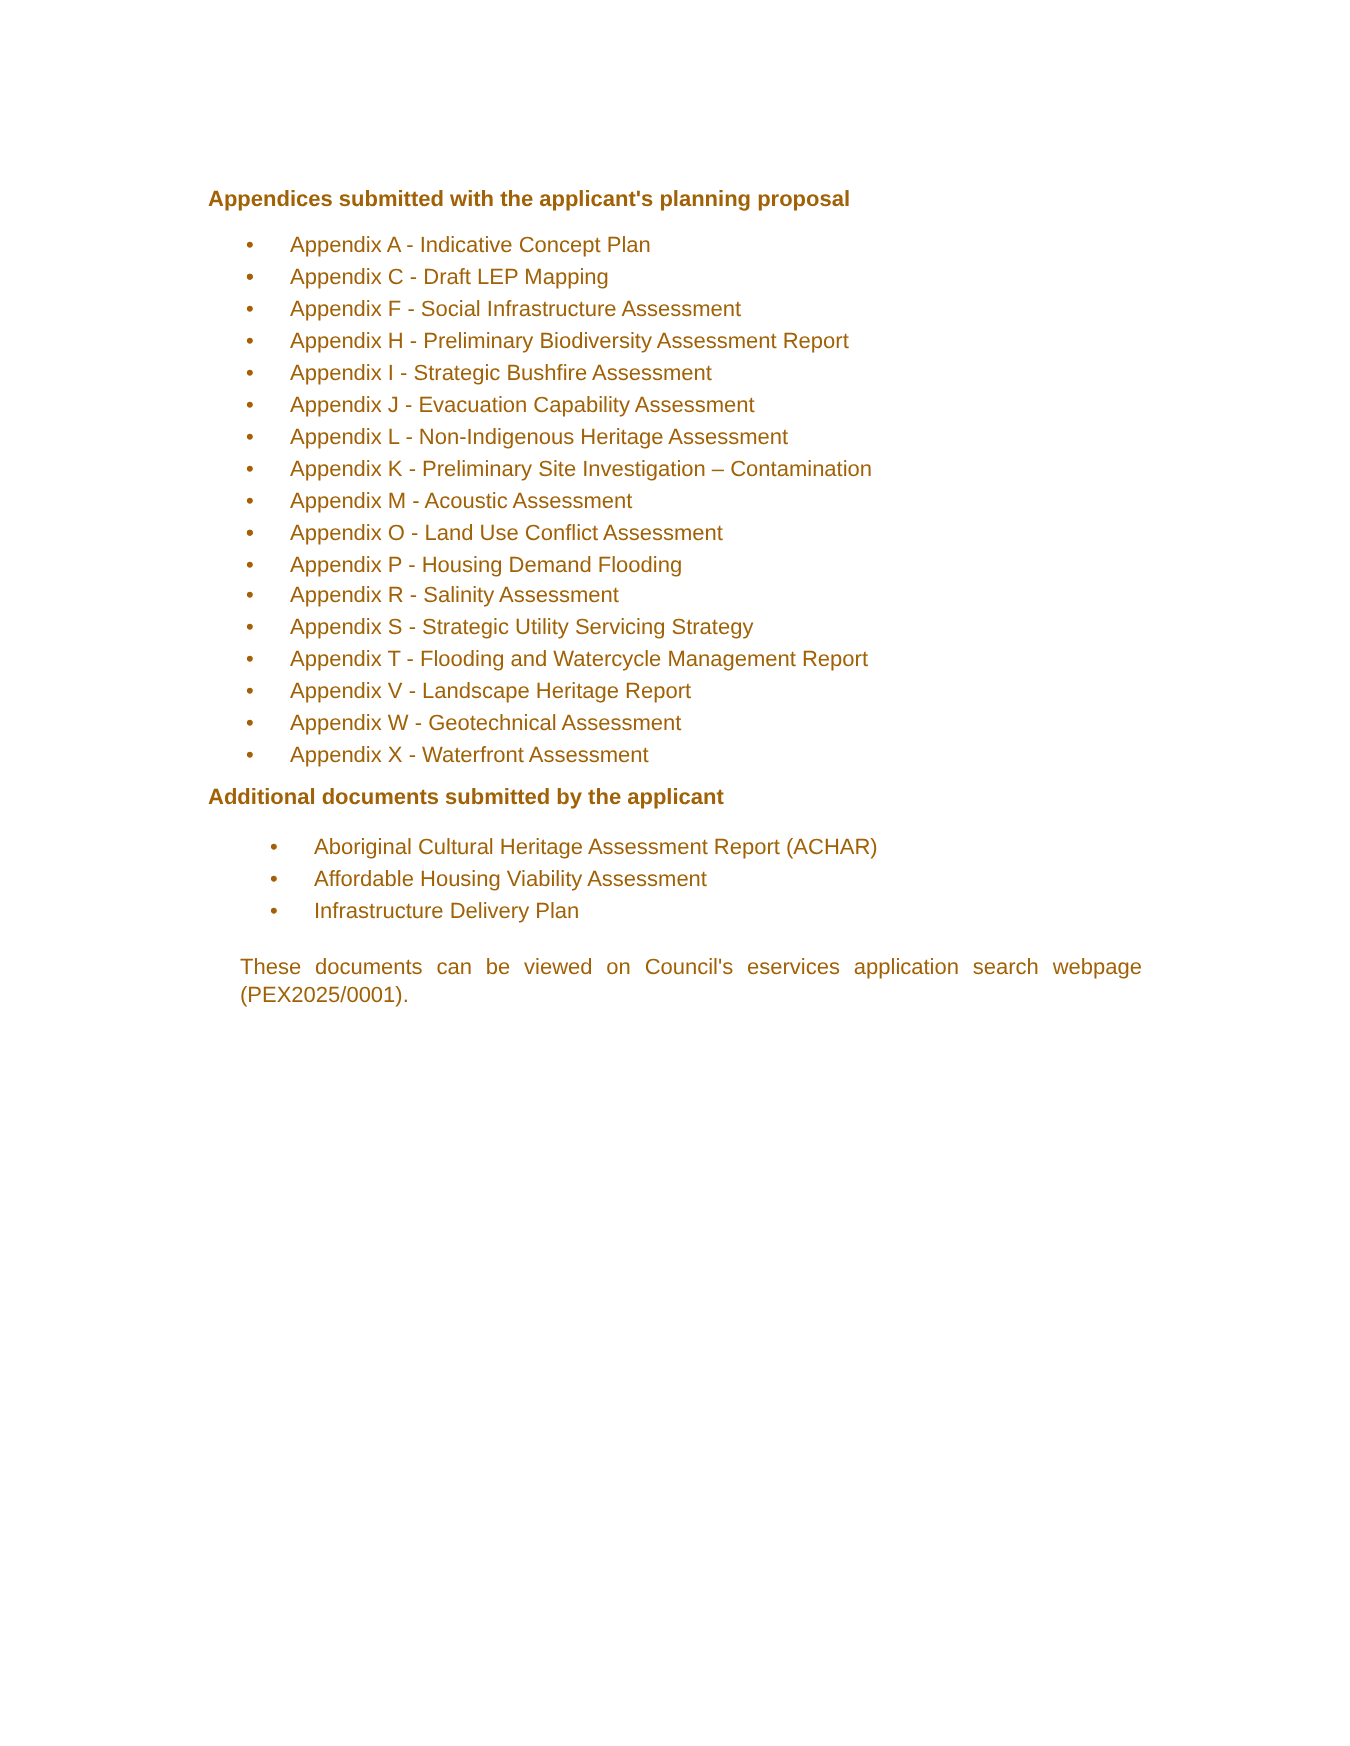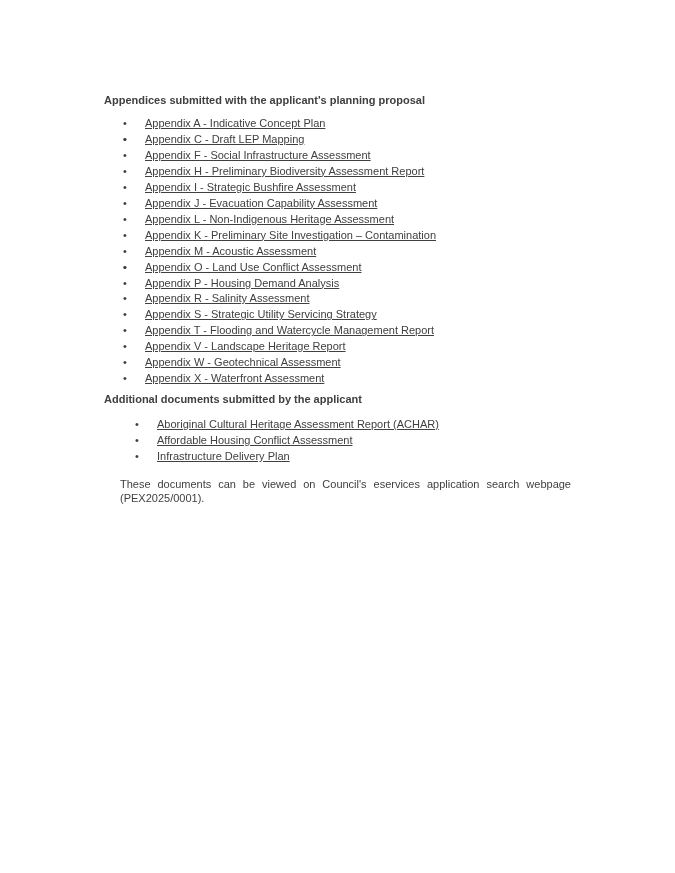--- a/index.html
+++ b/index.html
@@ -2,21 +2,21 @@
 <html><head>
 <meta charset="utf-8">
 <style>
   html, body { margin: 0; padding: 0; background: #ffffff; }
   .page {
     position: relative;
     width: 614px;
     height: 873px;
     background: #ffffff;
     font-family: "Liberation Sans", sans-serif;
-    color: #404040;
+    color: #a16207;
     overflow: hidden;
     padding-left: 36px;
   }
   .content {
     position: absolute;
     left: 104px;
     top: 94px;
     width: 467px;
   }
   .heading {
@@ -25,21 +25,20 @@
     line-height: 12px;
     margin: 0;
   }
   .heading.second {
     margin-top: 6px;
   }
   ul.doc-list {
     list-style: none;
     margin: 10px 0 0 0;
     padding: 0;
-    text-decoration: underline;
   }
   ul.doc-list.second { margin: 12px; }
   ul.doc-list li {
     position: relative;
     padding-left: 41px;
     font-size: 11px;
     line-height: 15.95px;
   }
   .bullet {
     position: absolute;
@@ -72,33 +71,33 @@
       <li><span class="bullet"></span><span>Appendix C - Draft LEP Mapping</span></li>
       <li><span class="bullet"></span><span>Appendix F - Social Infrastructure Assessment</span></li>
       <li><span class="bullet"></span><span>Appendix H - Preliminary Biodiversity Assessment Report</span></li>
       <li><span class="bullet"></span><span>Appendix I - Strategic Bushfire Assessment</span></li>
       <li><span class="bullet"></span><span>Appendix J - Evacuation Capability Assessment</span></li>
       <li><span class="bullet"></span><span>Appendix L - Non-Indigenous Heritage Assessment</span></li>
       <li><span class="bullet"></span><span>Appendix K - Preliminary Site Investigation – Contamination</span></li>
       <li><span class="bullet"></span><span>Appendix M - Acoustic Assessment</span></li>
       <li><span class="bullet"></span></li>
       <li><span class="bullet"></span><span>Appendix O - Land Use Conflict Assessment</span></li>
-      <li><span class="bullet"></span><span>Appendix P - Housing Demand Analysis</span></li>
+      <li><span class="bullet"></span><span>Appendix P - Housing Demand Flooding</span></li>
       <li><span class="bullet"></span><span>Appendix R - Salinity Assessment</span></li>
       <li><span class="bullet"></span><span>Appendix S - Strategic Utility Servicing Strategy</span></li>
       <li><span class="bullet"></span><span>Appendix T - Flooding and Watercycle Management Report</span></li>
       <li><span class="bullet"></span><span>Appendix V - Landscape Heritage Report</span></li>
       <li><span class="bullet"></span><span>Appendix W - Geotechnical Assessment</span></li>
       <li><span class="bullet"></span><span>Appendix X - Waterfront Assessment</span></li>
     </ul>
 
     <h2 class="heading second">Additional documents submitted by the applicant</h2>
 
     <ul class="doc-list second">
       <li><span class="bullet"></span><span>Aboriginal Cultural Heritage Assessment Report (ACHAR)</span></li>
-      <li><span class="bullet"></span><span>Affordable Housing Conflict Assessment</span></li>
+      <li><span class="bullet"></span><span>Affordable Housing Viability Assessment</span></li>
       <li><span class="bullet"></span><span>Infrastructure Delivery Plan</span></li>
     </ul>
 
     <p class="closing">These documents can be viewed on Council's eservices application search webpage (PEX2025/0001).</p>
 
   </div>
 </div>
 
 </body></html>

